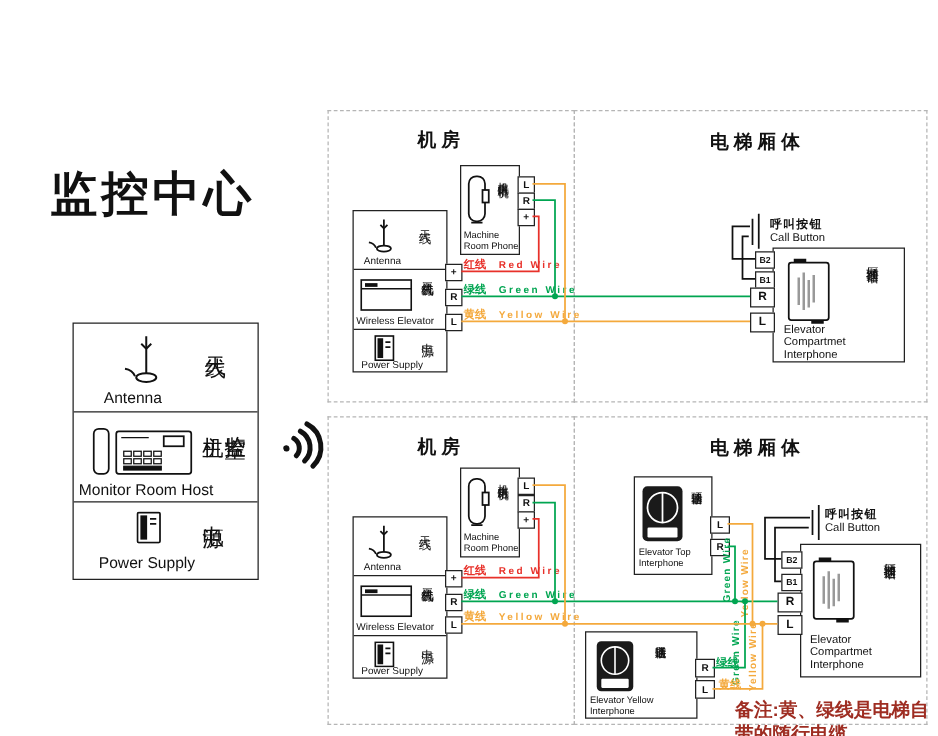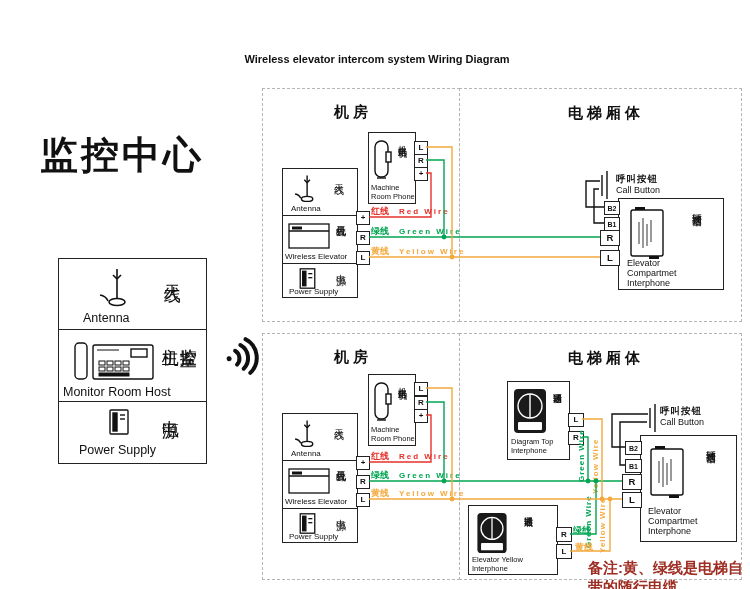--- a/index.html
+++ b/index.html
@@ -29,21 +29,20 @@
   .wr{stroke:var(--c-red,#e8312a);} .wg{stroke:var(--c-green,#00a551);}
   .wy{stroke:var(--c-yellow,#f2a33c);} .wk{stroke:#111;}
   .dg{fill:var(--c-green,#00a551);} .dy{fill:var(--c-yellow,#f2a33c);}
   .icon svg{width:100%;height:100%;}
 </style>
 </head>
 <body>
 
 <div id="canvas">
 
-  <div class="abs" style="left:227px;top:53px;width:300px;text-align:center;font-size:11px;font-weight:bold;">Wireless elevator intercom system Wiring Diagram</div>
 
   <div class="abs" style="left:40px;top:130px;font-size:38px;font-weight:bold;letter-spacing:3px;">监控中心</div>
 
   <div class="eqbox" style="left:58px;top:258px;width:147px;height:204px;">
     <div class="rowline" style="top:70px;"></div>
     <div class="rowline" style="top:142px;"></div>
 
     <div class="abs icon" style="left:38px;top:8px;width:34px;height:42px;">
       <svg viewBox="0 0 34 42">
           <g stroke="#111" fill="none" stroke-width="1.6">
@@ -308,21 +307,21 @@
       <svg viewBox="0 0 34 46">
           <g>
         <rect x="1" y="1" width="32" height="44" rx="4" fill="#1a1a1a"></rect>
         <circle cx="17" cy="18" r="12" fill="none" stroke="#fff" stroke-width="1.4"></circle>
         <line x1="17" y1="6" x2="17" y2="30" stroke="#fff" stroke-width="1.4"></line>
         <rect x="5" y="34" width="24" height="8" rx="1" fill="#fff"></rect>
           </g>
         </svg>
     </div>
     <div class="abs vtext" style="left:44px;top:5px;height:52px;font-size:9px;letter-spacing:0;">轿顶通话器</div>
-    <div class="abs" style="left:3px;top:55px;font-size:7.5px;white-space:nowrap;">Diagram Top</div>
+    <div class="abs" style="left:3px;top:55px;font-size:7.5px;white-space:nowrap;">Elevator Top</div>
     <div class="abs" style="left:3px;top:64px;font-size:7.5px;white-space:nowrap;">Interphone</div>
   </div>
   <div class="term" style="left:568px;top:413px;width:14px;height:12px;">L</div>
   <div class="term" style="left:568px;top:431px;width:14px;height:12px;">R</div>
 
   <div class="rotlbl t-green" style="left:577px;top:482px;">Green Wire</div>
   <div class="rotlbl t-yellow" style="left:591px;top:494px;">Yellow Wire</div>
   <div class="rotlbl t-green" style="left:584px;top:548px;">Green Wire</div>
   <div class="rotlbl t-yellow" style="left:598px;top:553px;">Yellow Wire</div>
 

